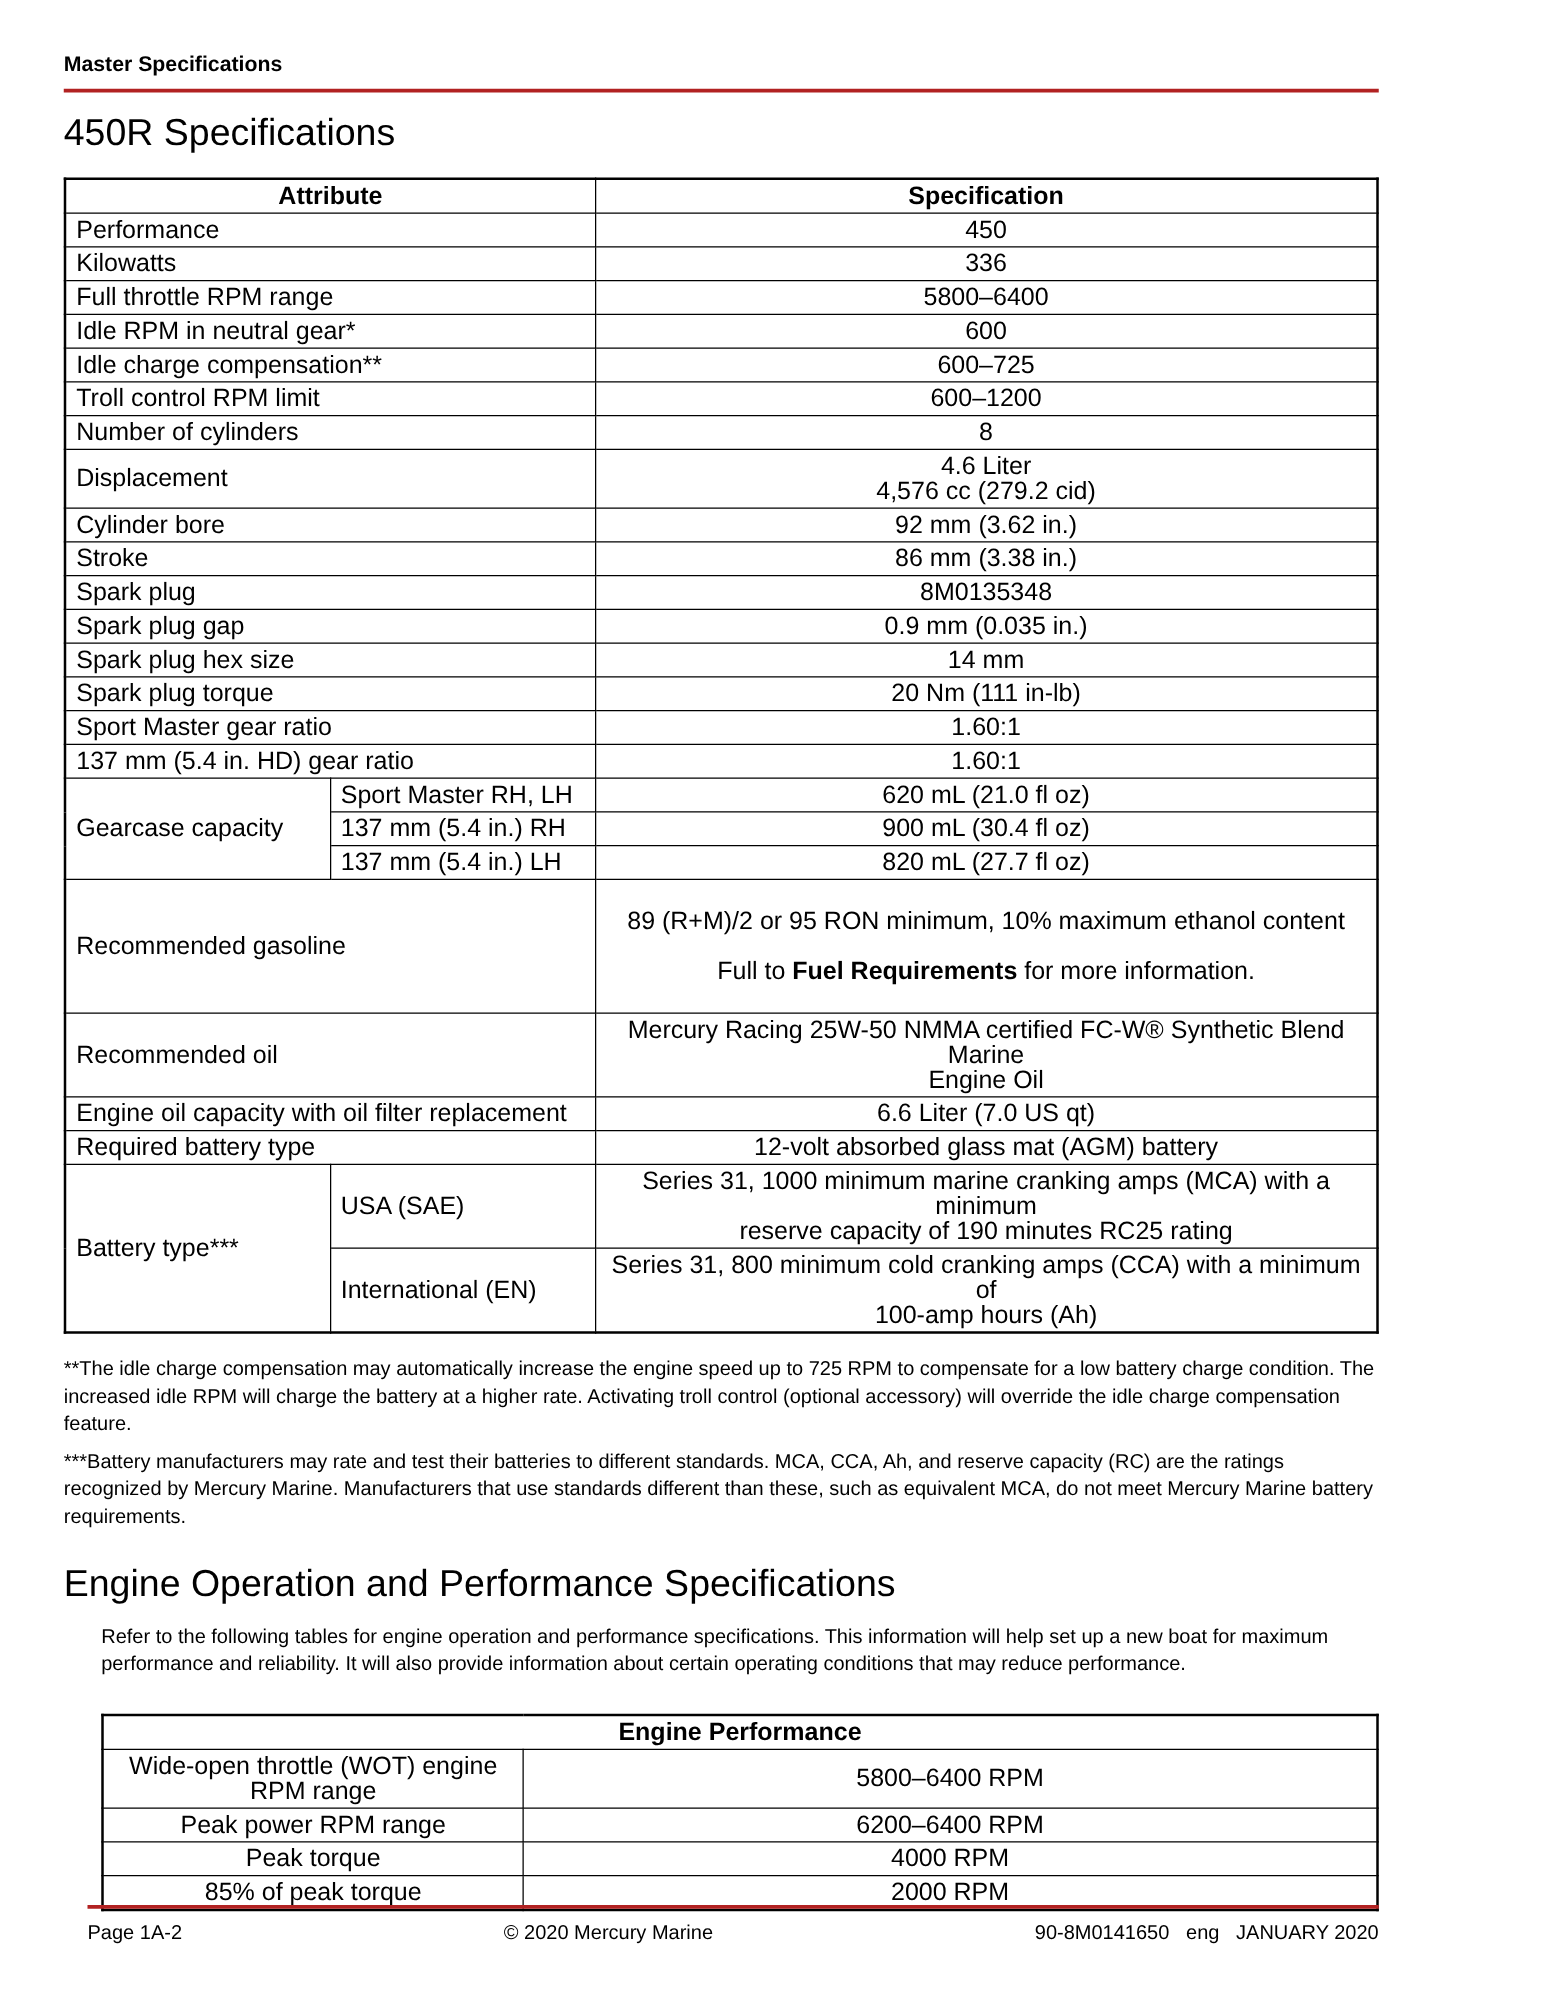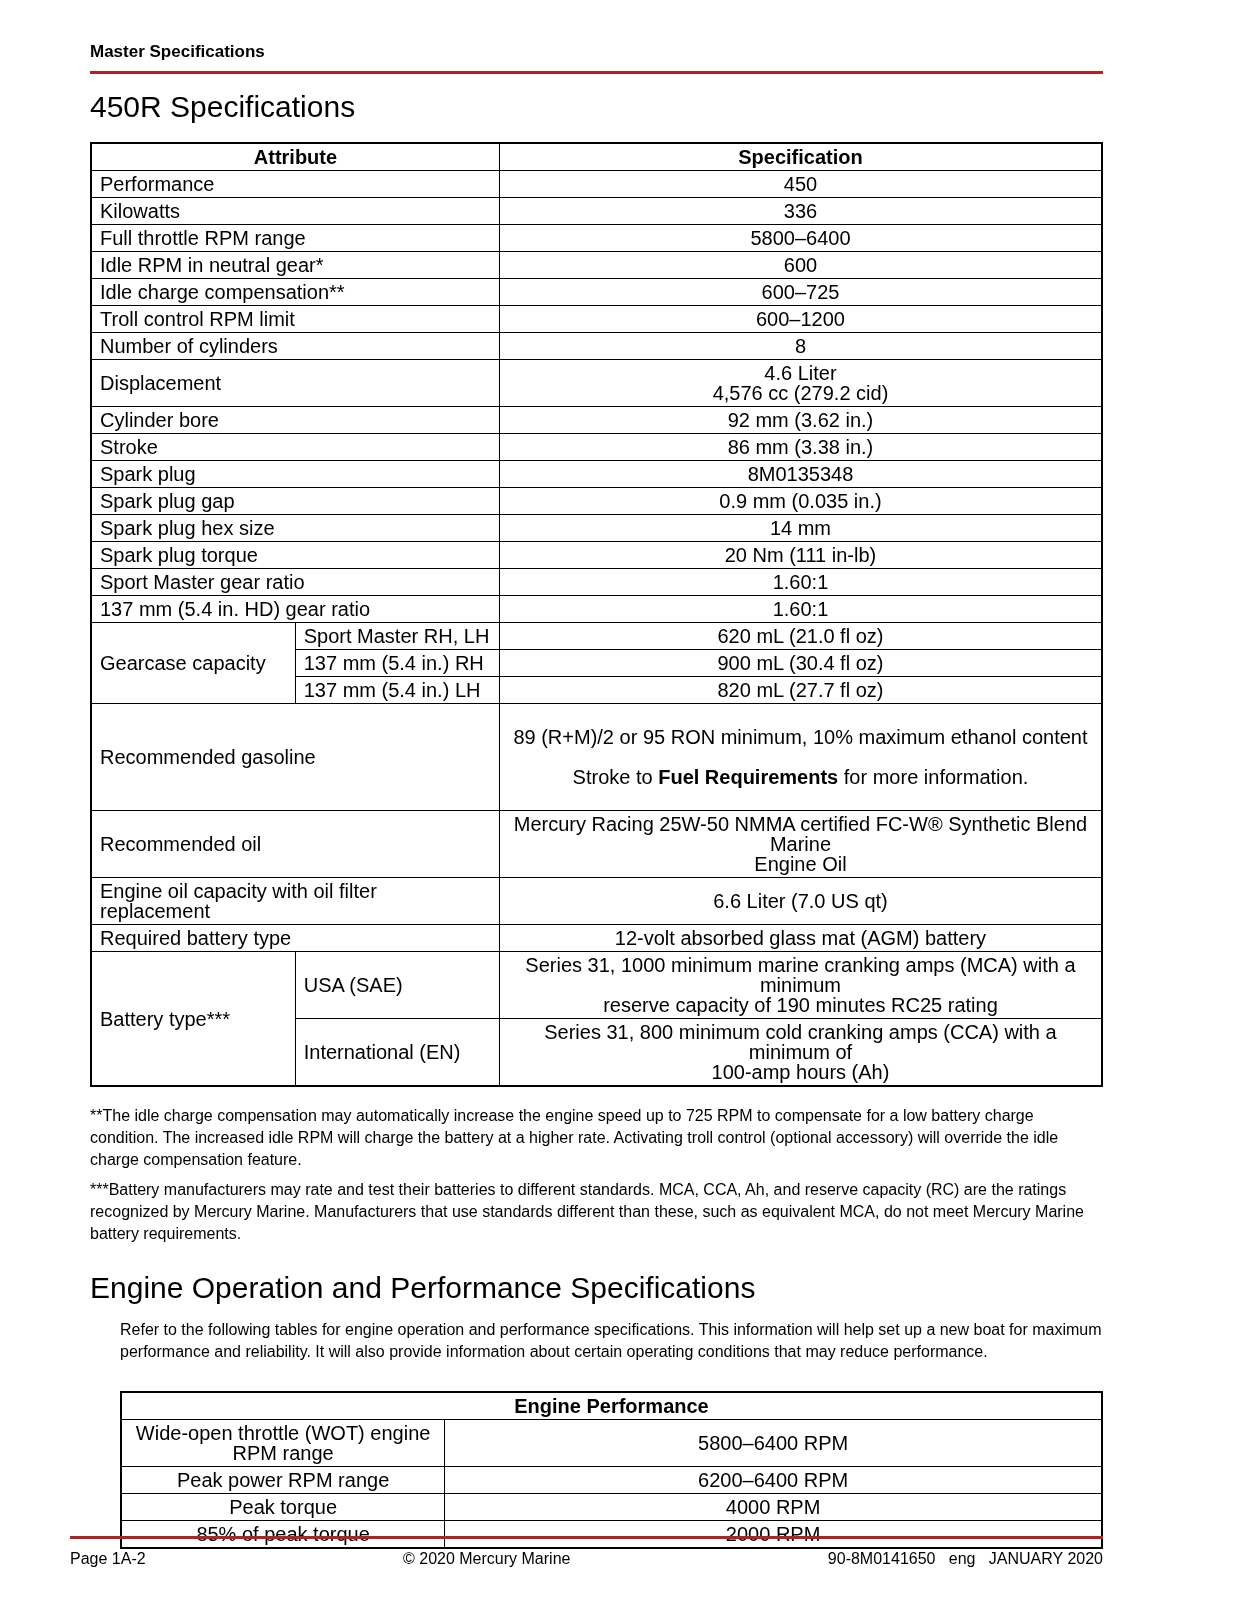--- a/index.html
+++ b/index.html
@@ -2,21 +2,21 @@
 <html style="--rule_red: #b22222;"><head>
 <meta charset="utf-8">
 <style>
   * { box-sizing: border-box; margin: 0; padding: 0; }
   html, body { background: #ffffff; }
   body {
     width: 1236px; height: 1600px; position: relative;
     font-family: "Liberation Sans", sans-serif; color: #000;
     -webkit-font-smoothing: antialiased;
   }
-  .page { position: absolute; inset: 0; padding: 42px 133px 0 90px; }
+  .page { position: absolute; inset: 0; padding: 42px 133px 0 51px; }
 
   .running-head { font-size: 17px; font-weight: bold; margin-bottom: 9px; }
   .red-rule { height: 3px; background: var(--rule_red, #b22222); }
 
   h1 { font-size: 30px; font-weight: normal; margin: 16px 0 18px 0; letter-spacing: 0; }
   h1.section { margin-top: 26px; margin-bottom: 14px; }
 
   table { border-collapse: collapse; width: 100%; font-size: 20px; }
   .spec-table { border: 2px solid #000; }
   .spec-table th, .spec-table td { border: 1px solid #000; padding: 3px 8px; line-height: 20px; vertical-align: middle; }
@@ -30,21 +30,21 @@
   .footnotes p:first-child { margin-top: 0; }
 
   .section-intro { margin: 0 0 28px 30px; font-size: 16px; line-height: 22px; }
 
   .perf-wrap { margin-left: 30px; margin-top: 16px; }
   .perf-table { border: 2px solid #000; }
   .perf-table th, .perf-table td { border: 1px solid #000; padding: 3px 8px; line-height: 20px; text-align: center; vertical-align: middle; }
   .perf-table th { font-weight: bold; }
   col.p1 { width: 33%; } col.p2 { width: 67%; }
 
-  .doc-footer { position: absolute; left: 70px; right: 133px; bottom: 32px; }
+  .doc-footer { position: absolute; left: 70px; right: 133px; bottom: 44px; }
   .doc-footer .red-rule { margin-bottom: 11px; }
   .footer-row { display: flex; justify-content: space-between; align-items: baseline; font-size: 16px; }
 </style>
 </head>
 <body>
 
 <div class="page">
 
   <div class="running-head">Master Specifications</div>
   <div class="red-rule"></div>
@@ -141,21 +141,21 @@
       </tr>
       <tr>
         <td class="attr">137 mm (5.4 in.) LH</td>
         <td class="spec">820 mL (27.7 fl oz)</td>
       </tr>
 
       <tr>
         <td colspan="2" class="attr">Recommended gasoline</td>
         <td class="spec">
           <div>89 (R+M)/2 or 95 RON minimum, 10% maximum ethanol content</div>
-          <div><span>Stroke to </span><b>Fuel Requirements</b><span> for more information.</span></div>
+          <div><span>Full to </span><b>Fuel Requirements</b><span> for more information.</span></div>
         </td>
       </tr>
 
       <tr>
         <td colspan="2" class="attr">Recommended oil</td>
         <td class="spec">Mercury Racing 25W-50 NMMA certified FC-W® Synthetic Blend Marine
 Engine Oil</td>
       </tr>
 
       <tr>

